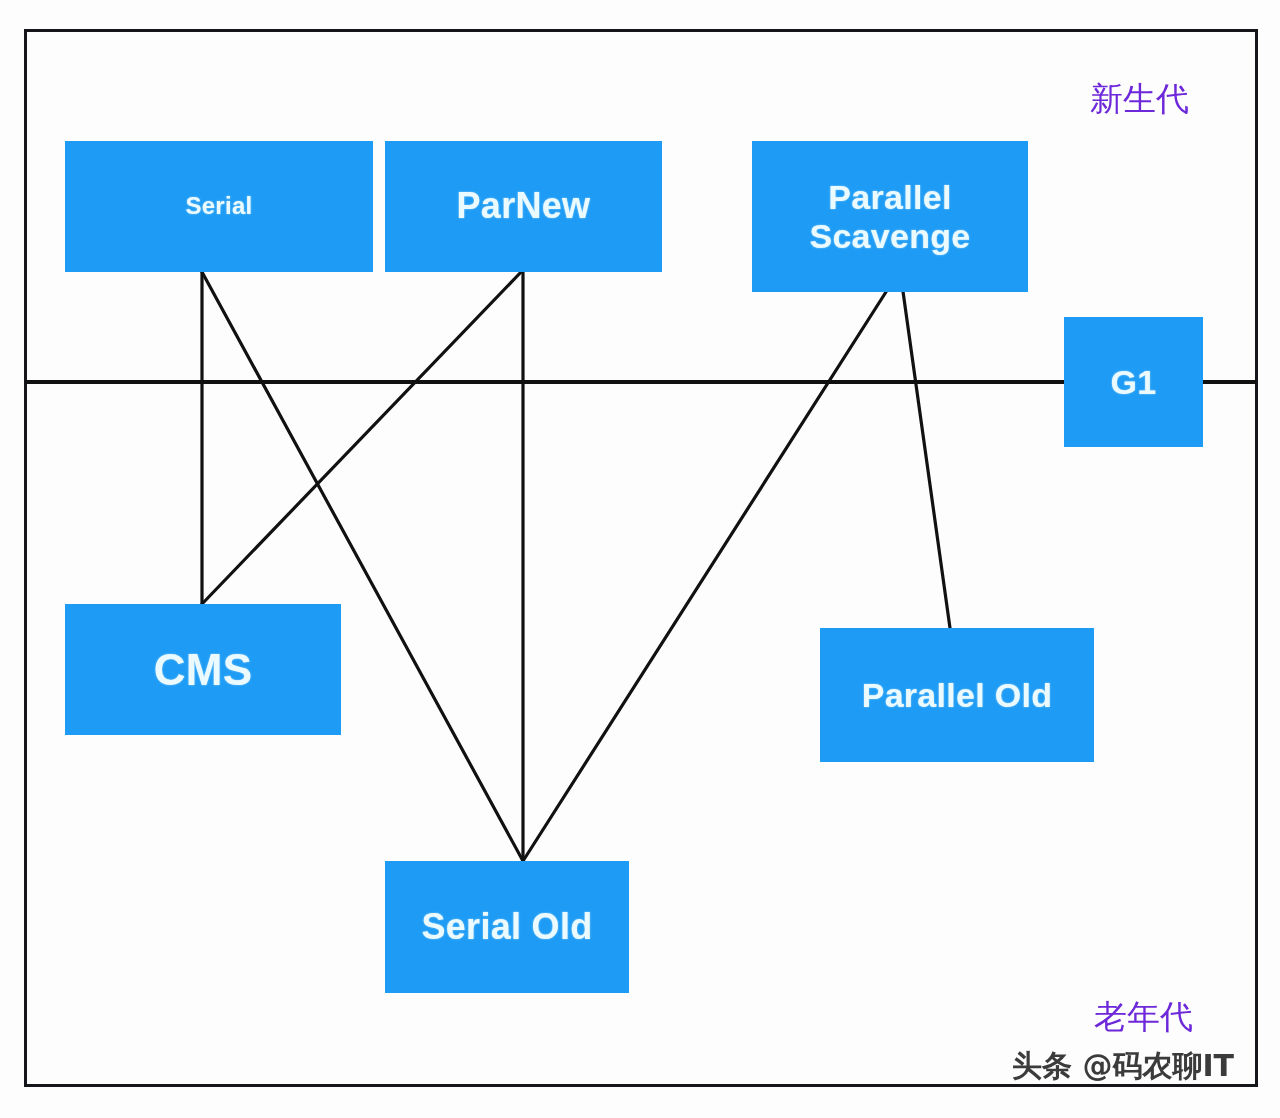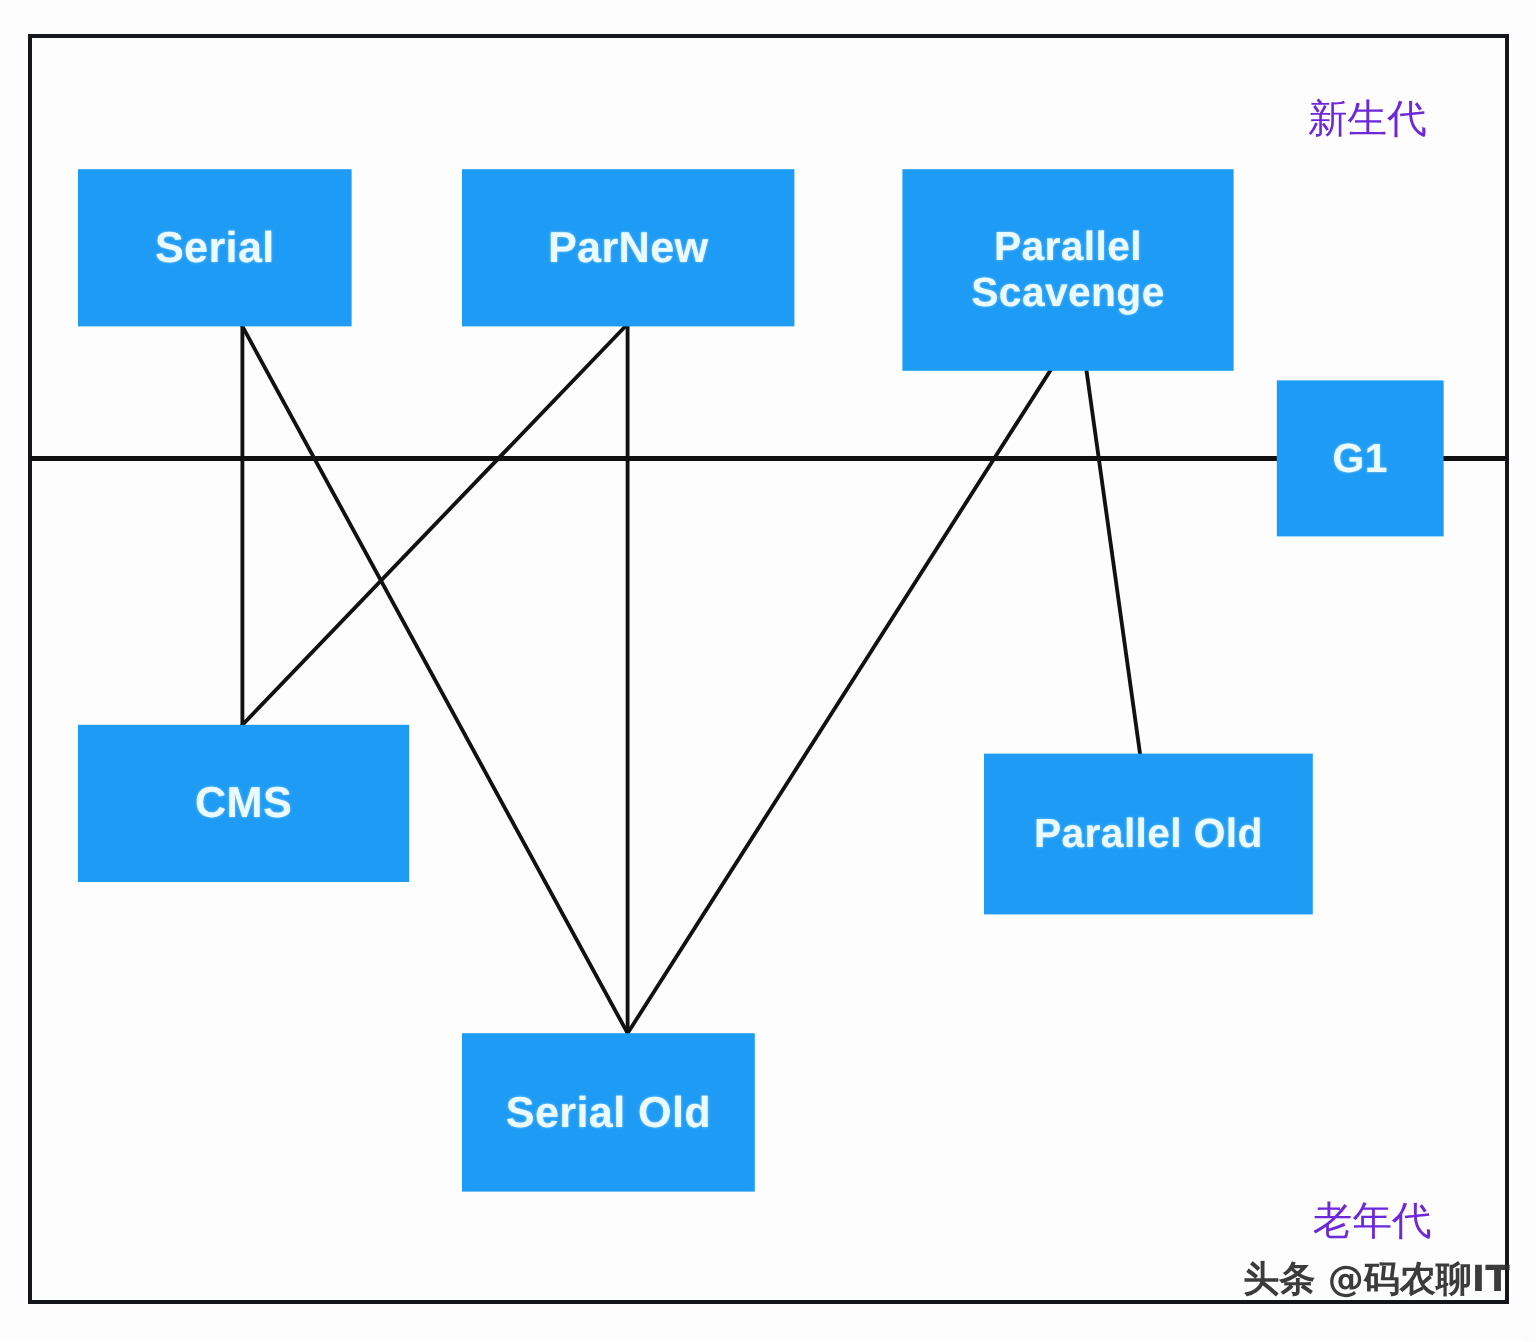--- a/index.html
+++ b/index.html
@@ -71,42 +71,42 @@
       <line x1="25" y1="382" x2="1256" y2="382" stroke="#111111" stroke-width="4" shape-rendering="crispEdges"></line>
       <line x1="202" y1="272" x2="202" y2="604" stroke="#111111" stroke-width="3.2" stroke-linecap="round"></line>
       <line x1="202" y1="272" x2="523" y2="861" stroke="#111111" stroke-width="3.2" stroke-linecap="round"></line>
       <line x1="523" y1="270" x2="202" y2="604" stroke="#111111" stroke-width="3.2" stroke-linecap="round"></line>
       <line x1="523" y1="270" x2="523" y2="861" stroke="#111111" stroke-width="3.2" stroke-linecap="round"></line>
       <line x1="900" y1="270" x2="523" y2="861" stroke="#111111" stroke-width="3.2" stroke-linecap="round"></line>
       <line x1="900" y1="270" x2="950" y2="628" stroke="#111111" stroke-width="3.2" stroke-linecap="round"></line>
     </svg>
 
   <div id="nodes-layer">
-      <div class="node" style="left: 65px; top: 141px; width: 228px; height: 131px; font-size: 36px; background: rgb(30, 156, 245); align-items: center;">
+      <div class="node" style="left: 65px; top: 141px; width: 308px; height: 131px; font-size: 24px; background: rgb(30, 156, 245); align-items: center;">
         <span>Serial</span>
       </div>
       <div class="node" style="left: 385px; top: 141px; width: 277px; height: 131px; font-size: 36px; background: rgb(30, 156, 245);">
         <span>ParNew</span>
       </div>
-      <div class="node" style="left: 752px; top: 141px; width: 276px; height: 168px; font-size: 34px; background: rgb(30, 156, 245);">
+      <div class="node" style="left: 752px; top: 141px; width: 276px; height: 151px; font-size: 34px; background: rgb(30, 156, 245);">
         <span>Parallel<br>Scavenge</span>
       </div>
       <div class="node" style="left: 1064px; top: 317px; width: 139px; height: 130px; font-size: 34px; background: rgb(30, 156, 245);">
         <span>G1</span>
       </div>
-      <div class="node" style="left: 65px; top: 604px; width: 276px; height: 131px; font-size: 36px; background: rgb(30, 156, 245);">
+      <div class="node" style="left: 65px; top: 604px; width: 276px; height: 131px; font-size: 44px; background: rgb(30, 156, 245);">
         <span>CMS</span>
       </div>
       <div class="node" style="left: 820px; top: 628px; width: 274px; height: 134px; font-size: 34px; background: rgb(30, 156, 245); text-align: right;">
         <span>Parallel Old</span>
       </div>
       <div class="node" style="left: 385px; top: 861px; width: 244px; height: 132px; font-size: 36px; background: rgb(30, 156, 245);">
         <span>Serial Old</span>
       </div>
     </div>
 
   <div class="gen-label" id="label-young" style="left: 1090px; top: 77px;">新生代</div>
 
   <div class="gen-label" id="label-old" style="left: 1094px; top: 975px; margin-top: 20px;">老年代</div>
 
-  <div class="watermark" id="watermark" style="left: 1012px; top: 1046px; margin-left: 24px;">头条 @码农聊IT</div>
+  <div class="watermark" id="watermark" style="left: 1012px; top: 1046px;">头条 @码农聊IT</div>
 
 </div>
 
 </body></html>

